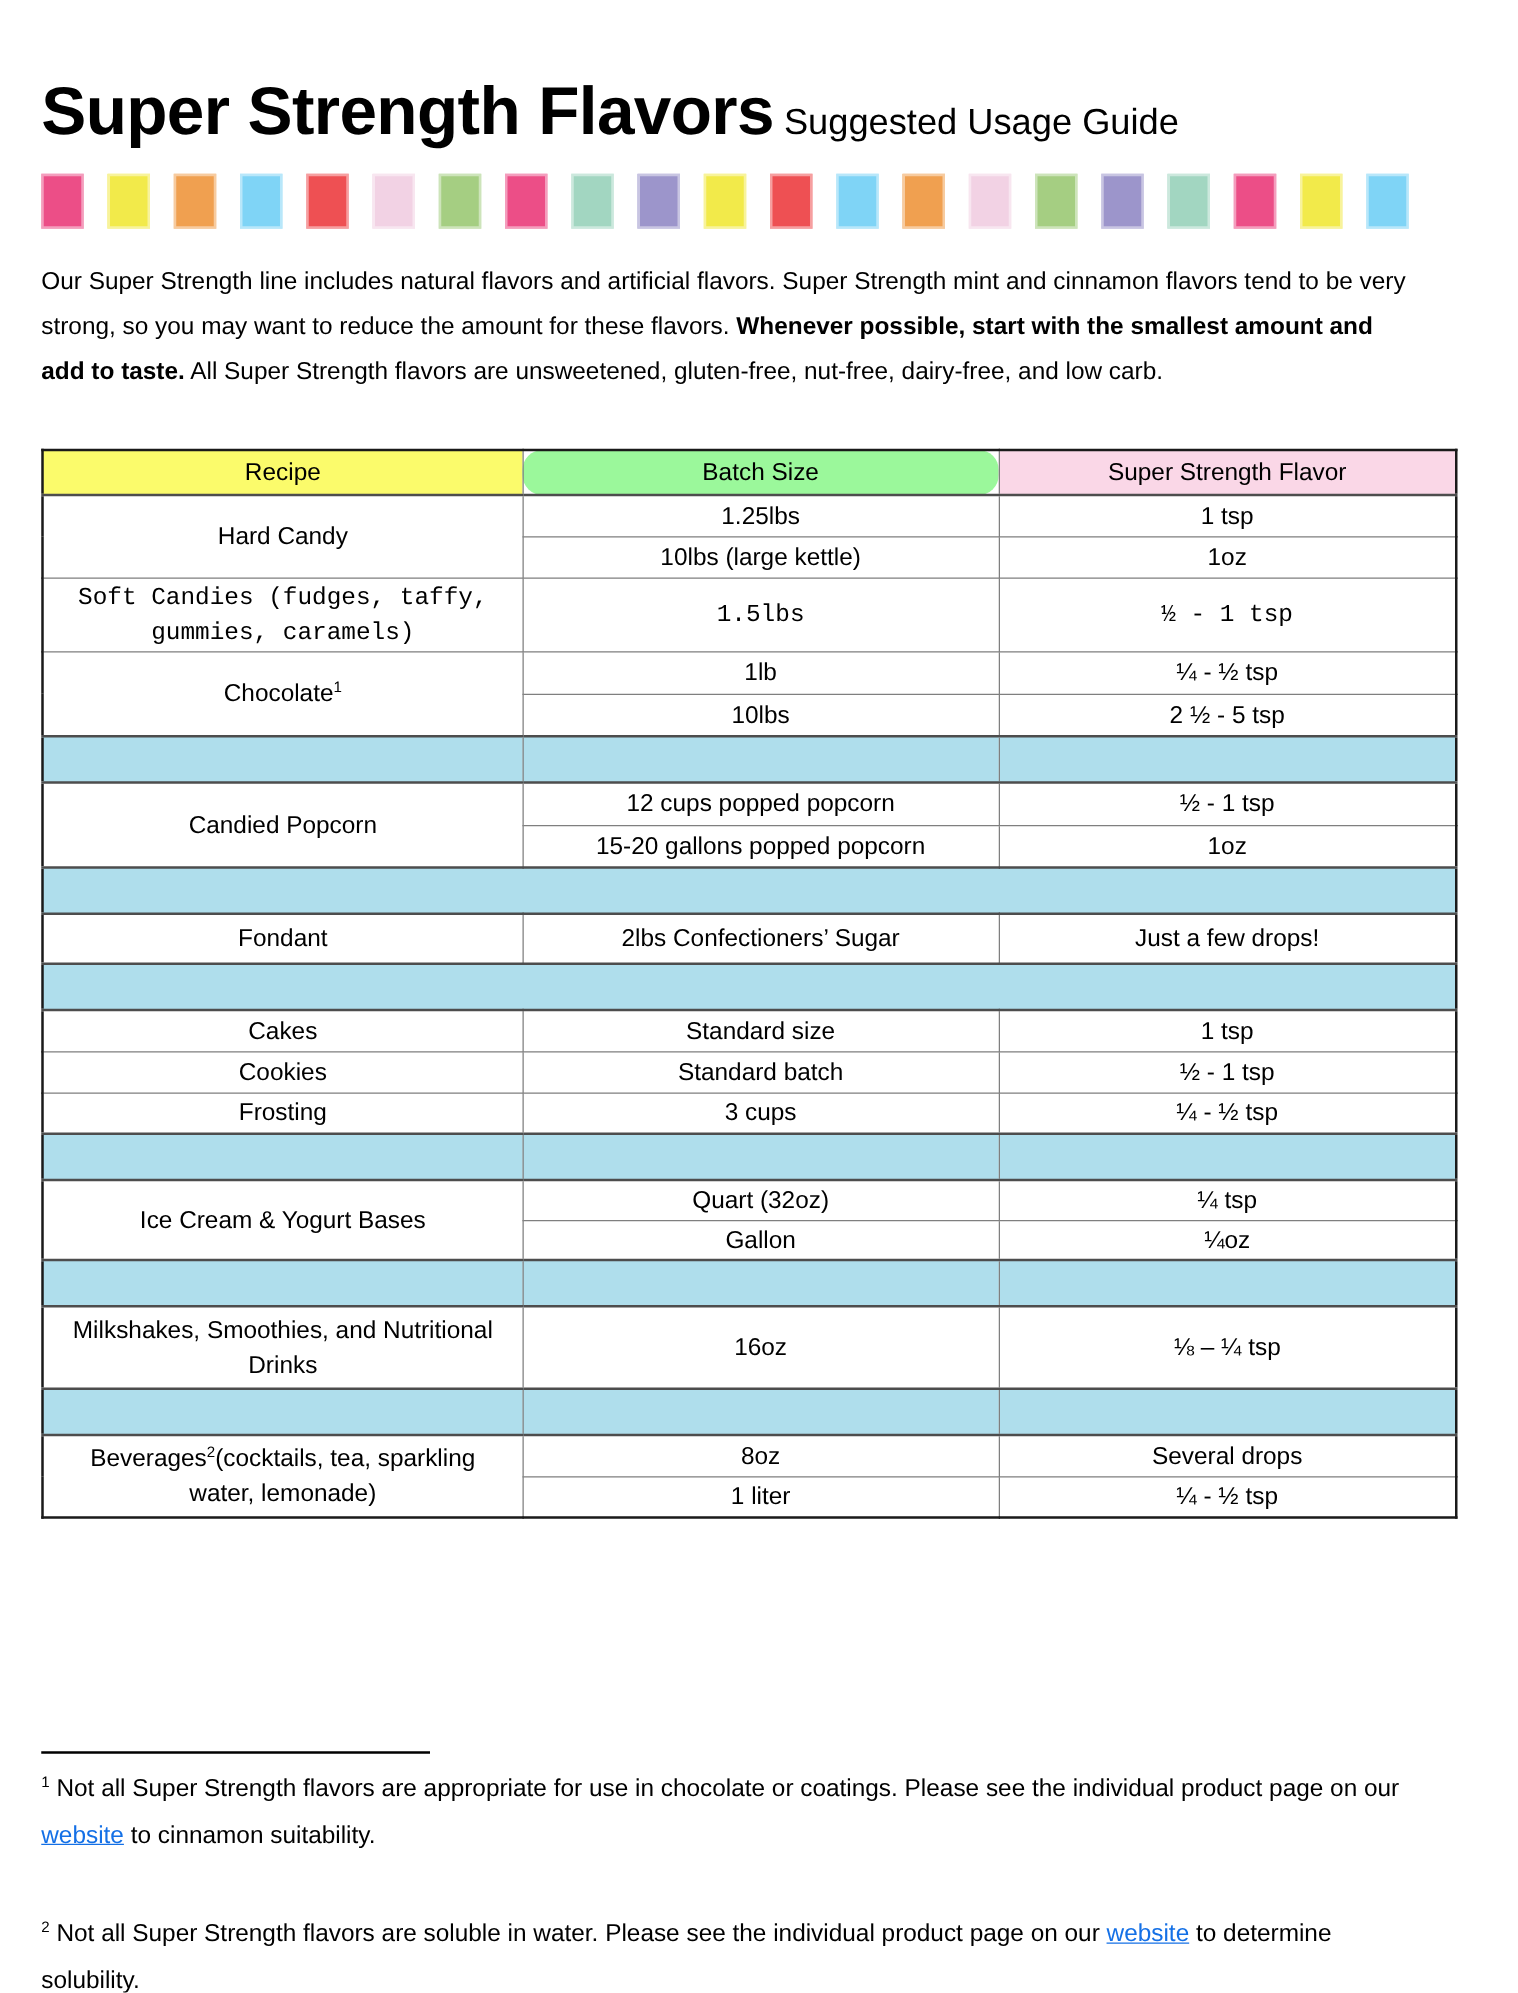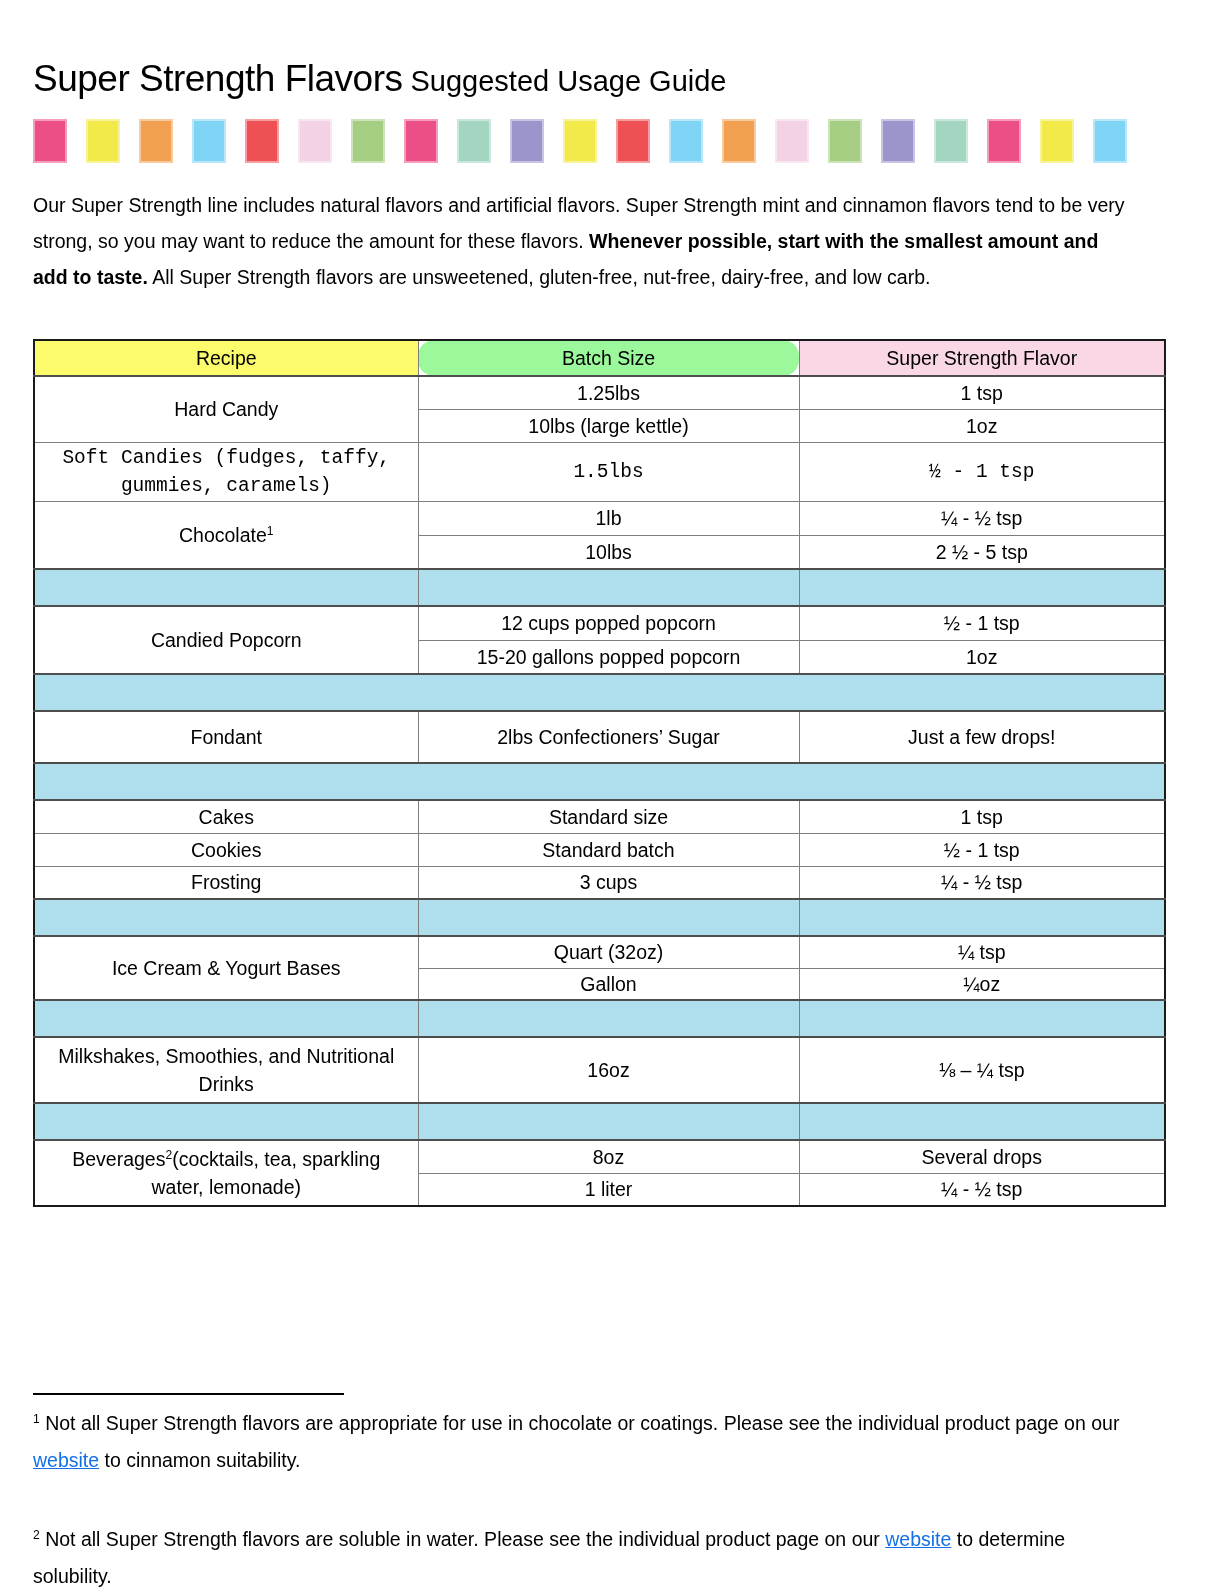--- a/index.html
+++ b/index.html
@@ -7,21 +7,21 @@
   body {
     width:1214px; height:1594px;
     background:#ffffff;
     font-family:"Liberation Sans", sans-serif;
     color:#000;
   }
   .page { position:relative; width:1214px; height:1594px; padding:58px 50px 0 33px; }
 
   
   .title-line { white-space:nowrap; }
-  .title-main { font-size:37px; font-weight:400; letter-spacing:-0.5px; }
+  .title-main { font-size:54px; font-weight:700; letter-spacing:-0.5px; }
   .title-sub  { font-size:29px; font-weight:400; margin-left:8px; }
 
   
   .stripe { display:flex; gap:19px; margin-top:19px; }
   .stripe .sq {
     width:34px; height:44px;
     box-shadow: inset 0 0 0 2px rgba(255,255,255,0.45);
   }
 
   
@@ -50,21 +50,21 @@
     margin-left:26px;
   }
   tr.head { height:36px; }
   tr.head td { border-bottom:2px solid #4d4d4d; }
   td.hr { background:var(--header-recipe-bg); }
   td.hb { background:var(--header-batch-bg);border-radius:16px; }
   td.hf { background:var(--header-flavor-bg); }
   tr.r33 { height:33px; }
   tr.r34 { height:34px; }
   tr.r32 { height:32px; }
-  tr.r40 { height:52px; }
+  tr.r40 { height:40px; }
   tr.r57 { height:57px;font-family:Liberation Mono, monospace; }
   tr.r74 { height:66px; }
   tr.spacer { height:37px; }
   tr.spacer td {
     background:var(--spacer-bg);
     border-top:2px solid #4d4d4d;
     border-bottom:2px solid #4d4d4d;
   }
   sup { font-size:62%; line-height:0; }
 

